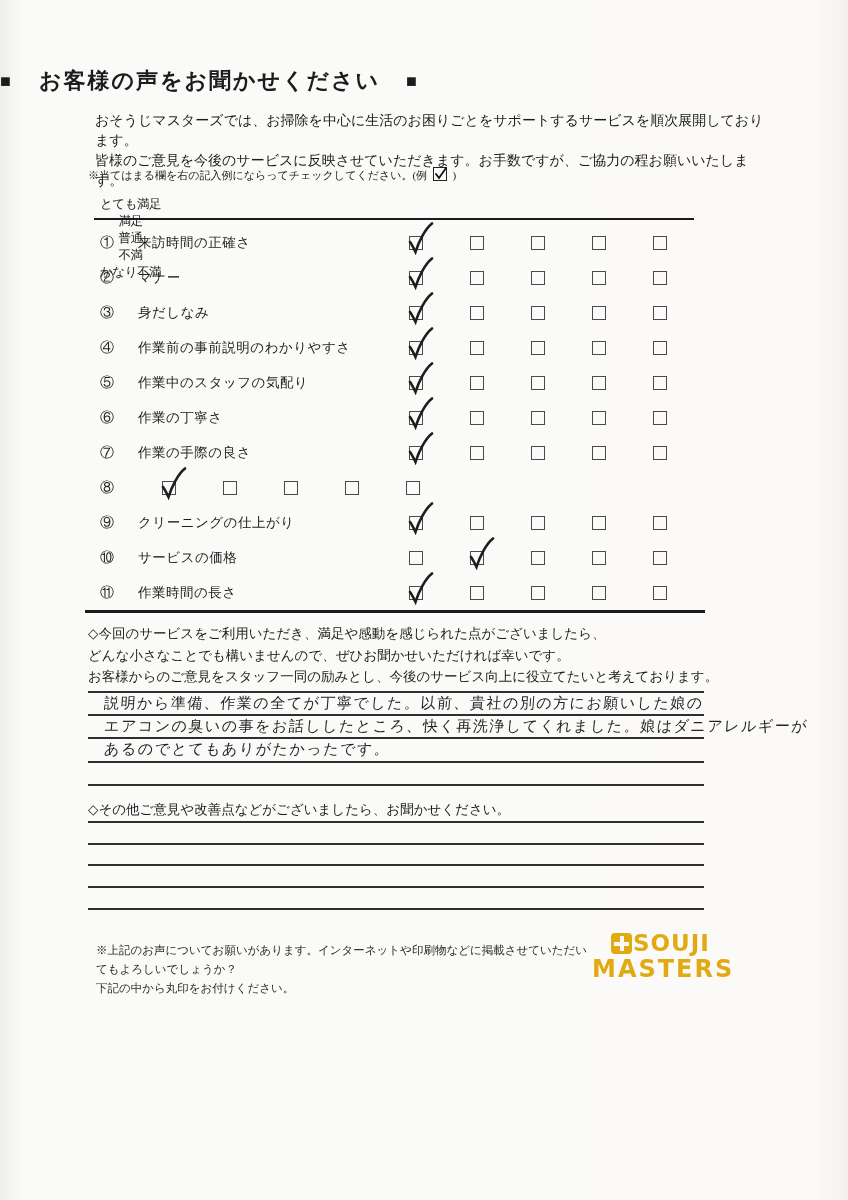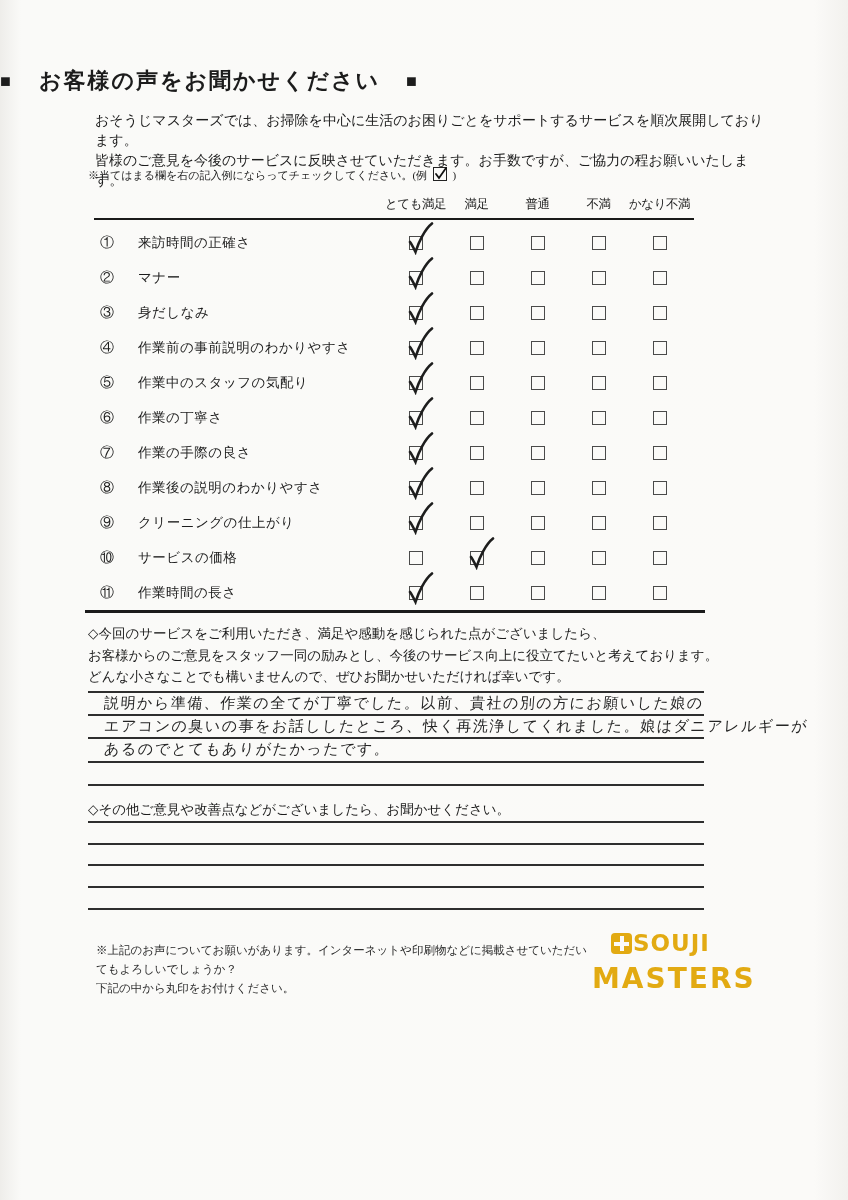--- a/index.html
+++ b/index.html
@@ -26,21 +26,21 @@
   
   .intro{position:absolute;top:111px;left:95px;width:680px;font-size:14px;line-height:20px;}
   .note{position:absolute;top:167px;left:88px;font-size:11px;}
   .cb-example{
     display:inline-block;position:relative;width:12px;height:12px;
     border:1.6px solid #222;vertical-align:-2px;margin:0 3px;
   }
   .cb-example svg{position:absolute;left:-1px;top:-2px;}
   
   .survey{position:absolute;top:196px;left:100px;width:595px;}
-  .col-headers{display:flex;height:21px;font-size:12.5px;}
+  .col-headers{display:flex;height:21px;font-size:12.5px;flex-direction:column;}
   .col-headers .spacer{width:285px;}
   .col-headers .col{width:61px;text-align:center;white-space:nowrap;letter-spacing:-0.5px;}
   .head-rule{position:absolute;top:22px;left:-6px;width:600px;height:0;border-top:2px solid #1a1a1a;}
   .rows{position:absolute;top:29px;left:0;width:595px;}
   .row{display:flex;align-items:center;height:35px;}
   .row .num{width:38px;font-size:14px;}
   .row .label{width:247px;font-size:13.5px;letter-spacing:0.5px;}
   .row .cell{width:61px;display:flex;justify-content:center;}
   .cb{position:relative;width:14px;height:14px;border:1.6px solid #4a4a4a;background:transparent;padding:0;}
   .cb svg.tick{position:absolute;left:-4px;top:-16px;pointer-events:none;}
@@ -57,21 +57,21 @@
   .hw-line{
     height:23.2px;font-family:"DejaVu Sans",sans-serif;font-size:15px;
     letter-spacing:1.5px;color:#252525;font-weight:500;transform:skewX(-4deg);
     white-space:nowrap;
   }
   .other-heading{position:absolute;top:801px;left:88px;font-size:13.5px;}
   
   .footer-note{position:absolute;top:941px;left:88px;width:500px;font-size:11.5px;line-height:19px;color:#2a2a2a;margin-left:8px;}
   .logo{position:absolute;top:932px;left:592px;font-family:"DejaVu Sans",sans-serif;font-weight:bold;line-height:1;}
   .logo .l1{margin-left:19px;font-size:23px;letter-spacing:1px;display:flex;align-items:center;}
-  .logo .l2{font-size:28px;letter-spacing:2px;margin-top:10px;}
+  .logo .l2{font-size:24px;letter-spacing:2px;margin-top:2px;}
   .logo-o{
     display:inline-block;position:relative;width:21px;height:21px;border-radius:4px;
     margin-right:1px;
   }
   .logo-o::before,.logo-o::after{
     content:"";position:absolute;background:#fbfaf8;
   }
   .logo-o::before{left:8.5px;top:3px;width:4px;height:15px;}
   .logo-o::after{left:3px;top:8.5px;width:15px;height:4px;}
 </style>
@@ -266,21 +266,20 @@
           </div>
           <div class="cell">
             <button class="cb"></button>
           </div>
           <div class="cell">
             <button class="cb"></button>
           </div>
         </div>
         <div class="row">
           <span class="num">⑧</span>
-          <span class="label">作業後の説明のわかりやすさ</span>
           <div class="cell">
             <button class="cb">
               <svg viewBox="0 0 28 34" width="28" height="34" class="tick">
                 <path d="M4 21 C6 23.5 8 28 9.5 31 C12.5 21 19 8 26 2.5" fill="none" stroke="#1d1d1d" stroke-width="2.6" stroke-linecap="round"></path>
               </svg>
             </button>
           </div>
           <div class="cell">
             <button class="cb"></button>
           </div>
@@ -362,22 +361,22 @@
           <div class="cell">
             <button class="cb"></button>
           </div>
         </div>
       </div>
   </div>
   <div class="table-bottom-rule"></div>
 
   <div class="fb-prompt">
     <div>◇今回のサービスをご利用いただき、満足や感動を感じられた点がございましたら、</div>
+    <div>どんな小さなことでも構いませんので、ぜひお聞かせいただければ幸いです。</div>
     <div>お客様からのご意見をスタッフ一同の励みとし、今後のサービス向上に役立てたいと考えております。</div>
-    <div>どんな小さなことでも構いませんので、ぜひお聞かせいただければ幸いです。</div>
   </div>
 
   <div class="rules rules-1">
       <div class="rule"></div>
       <div class="rule"></div>
       <div class="rule"></div>
       <div class="rule"></div>
       <div class="rule"></div>
     </div>
   <div class="handwriting">

